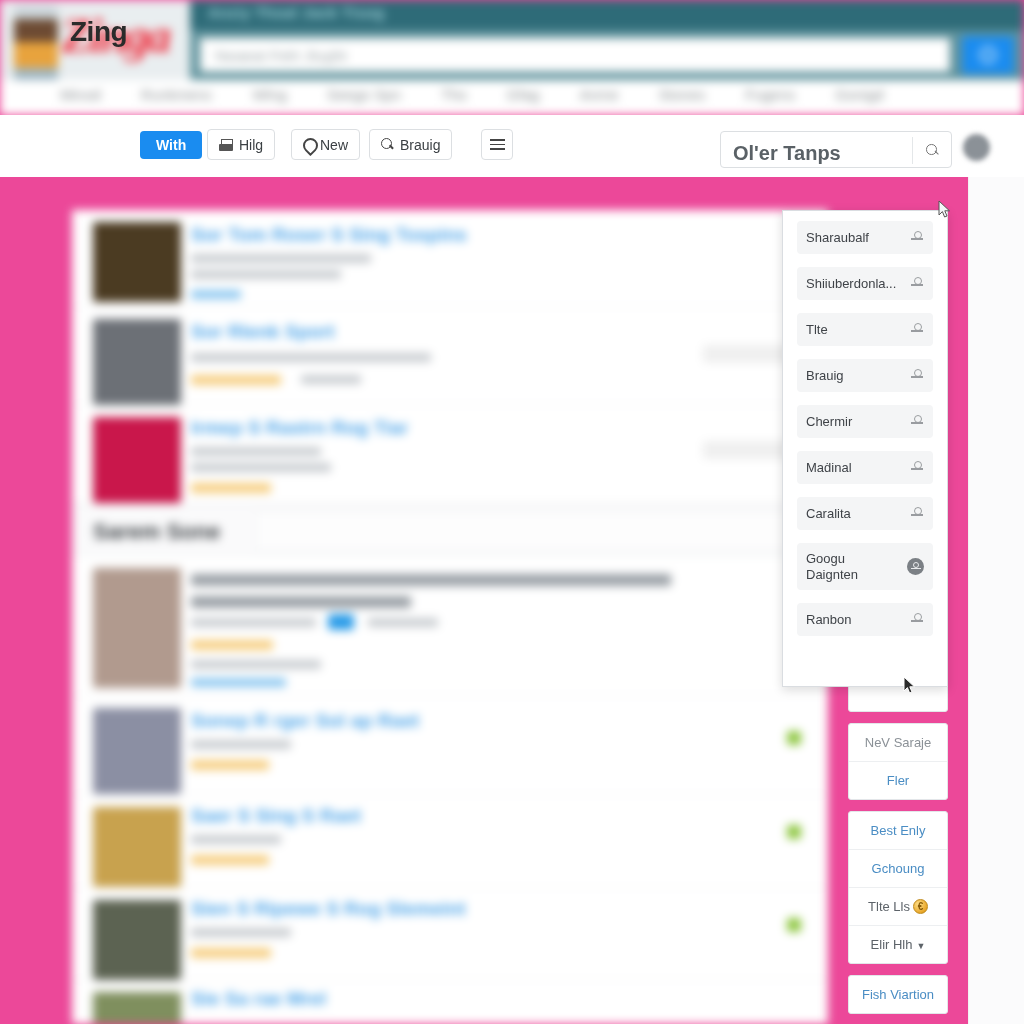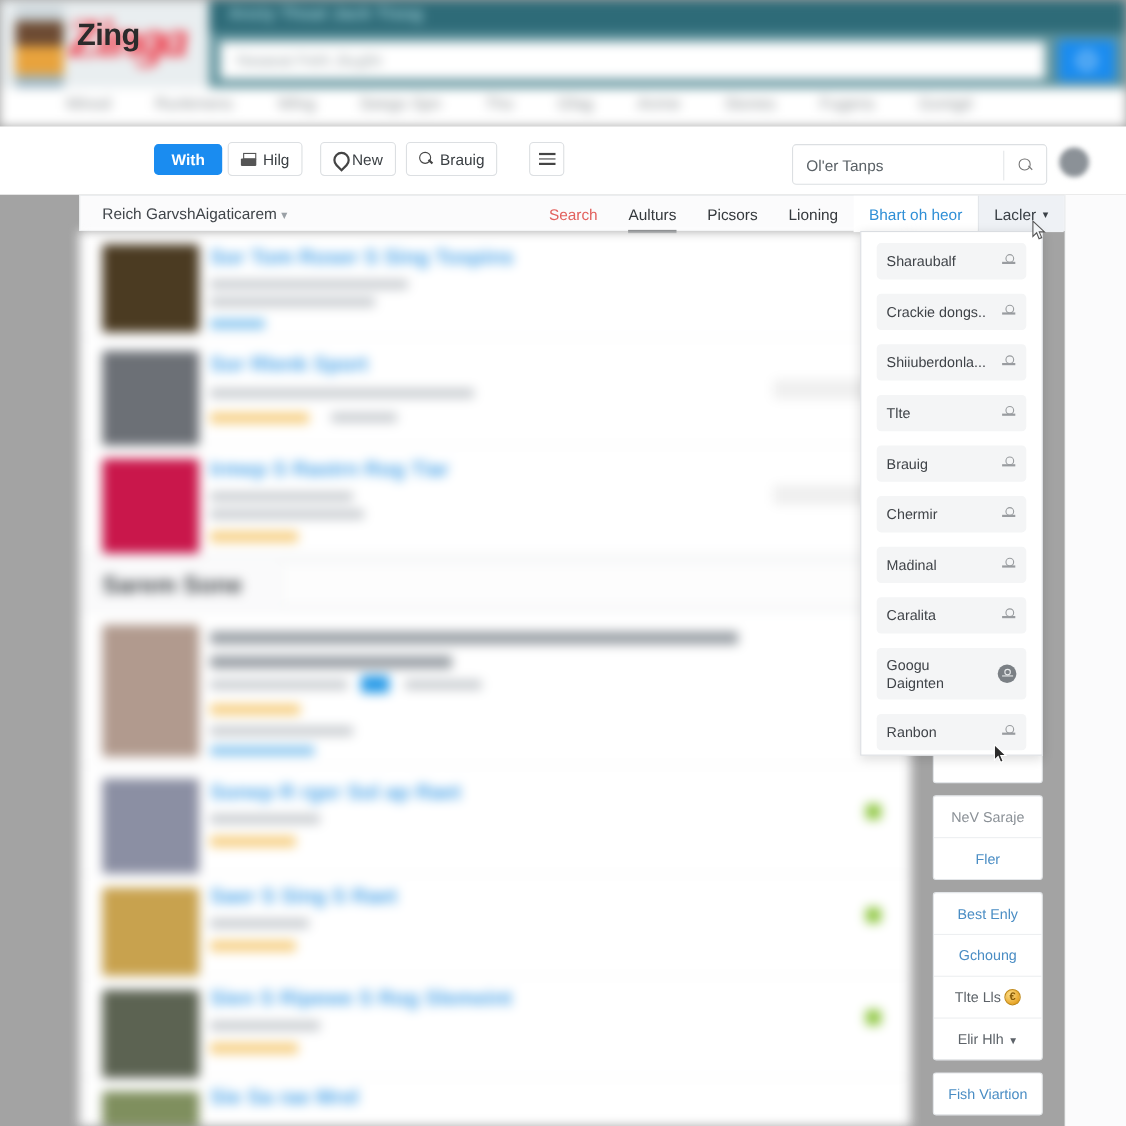--- a/index.html
+++ b/index.html
@@ -2,21 +2,21 @@
 <html><head>
 <meta charset="utf-8">
 <style>
   * { box-sizing: border-box; margin: 0; padding: 0; }
   html, body {
     width: 1024px; height: 1024px;
     overflow: hidden;
     font-family: "Liberation Sans", sans-serif;
     background: #ffffff;
   }
-  #root { position: relative; width: 1024px; height: 1024px; background: #a3a3a3; }
+  #root { position: relative; width: 1024px; height: 1024px; background: #ec4899; }
 
   
   .chrome {
     position: absolute; left: 0; top: 0; width: 1024px; height: 115px;
     background: #ffffff; overflow: hidden;
     filter: blur(5px);
   }
   .chrome-teal-left {
     position: absolute; left: 0; top: 0; width: 190px; height: 80px;
     background: #e9eef0;
@@ -126,21 +126,21 @@
   }
   .ico-burger i:nth-child(1){ top:0; }
   .ico-burger i:nth-child(2){ top:4.6px; }
   .ico-burger i:nth-child(3){ top:9.2px; }
 
   .tb-search {
     position: absolute; left: 720px; top: 131px; width: 232px; height: 37px;
     border: 1px solid #dcdfe2; border-radius: 4px; background: #fff;
   }
   .tb-search .val {
-    position: absolute; left: 12px; top: 10px; font-size: 14px; color: #5a6166;
+    position: absolute; left: 12px; top: 10px; font-size: 20px; color: #5a6166; font-weight: bold;
   }
   .tb-search .divider {
     position:absolute; right:38px; top:5px; width:1px; height:27px; background:#e4e7e9;
   }
   .tb-search .sico {
     position: absolute; right: 13px; top: 12px; width: 12px; height: 12px;
   }
   .tb-search .sico:before {
     content:""; position:absolute; left:0; top:0; width:8.5px; height:8.5px;
     border:1.4px solid #777; border-radius:50%;
@@ -358,36 +358,20 @@
       </span>
   </div>
 
   <div class="tb-search">
     <div class="val">Ol'er Tanps</div>
     <div class="divider"></div>
     <div class="sico"></div>
   </div>
   <div class="tb-avatar"></div>
 
-  <div class="tabbar">
-    <div class="bc">
-      <span>Reich GarvshAigaticarem</span><span class="caret">▾</span>
-    </div>
-    <div class="tabs">
-      <div class="tab red">Search</div>
-      <div class="tab active">Aulturs</div>
-      <div class="tab">Picsors</div>
-      <div class="tab">Lioning</div>
-      <div class="tab link">Bhart oh heor</div>
-      <div class="tab sel">
-        <span>Lacler</span>
-          <span class="dn">▾</span>
-      </div>
-    </div>
-  </div>
 
   <div class="results">
 
     <div class="row" style="height:97px;">
       <div class="thumb" style="height:80px;background:#4b3b22;"></div>
       <div class="r-title" style="left:118px;top:14px;">Sor Tom Roser S Sing Tospins</div>
       <div class="r-line" style="left:118px;top:44px;width:180px;"></div>
       <div class="r-line" style="left:118px;top:60px;width:150px;"></div>
       <div class="r-link" style="left:118px;top:80px;width:50px;"></div>
     </div>
@@ -486,24 +470,20 @@
     </div>
 
   </div>
 
   <div class="dropdown">
     <div class="dd-item">
       <span class="dd-label">Sharaubalf</span>
       <span class="dd-ico"></span>
     </div>
     <div class="dd-item">
-      <span class="dd-label">Crackie dongs..</span>
-      <span class="dd-ico"></span>
-    </div>
-    <div class="dd-item">
       <span class="dd-label">Shiiuberdonla...</span>
       <span class="dd-ico"></span>
     </div>
     <div class="dd-item">
       <span class="dd-label">Tlte</span>
       <span class="dd-ico"></span>
     </div>
     <div class="dd-item">
       <span class="dd-label">Brauig</span>
       <span class="dd-ico"></span>

